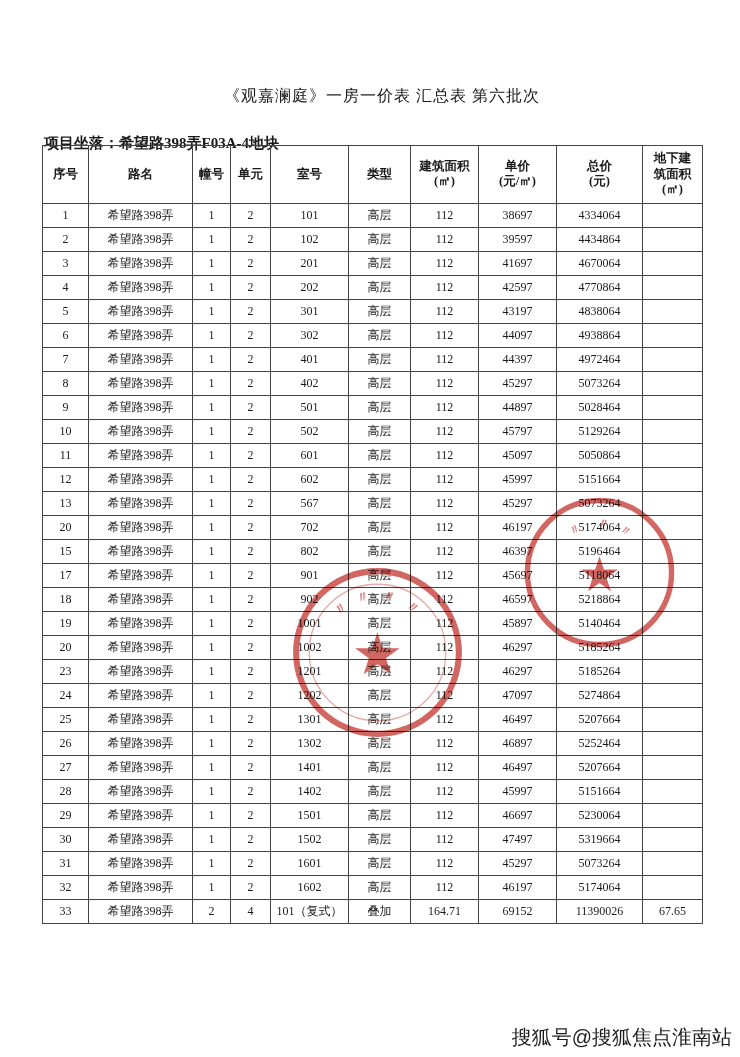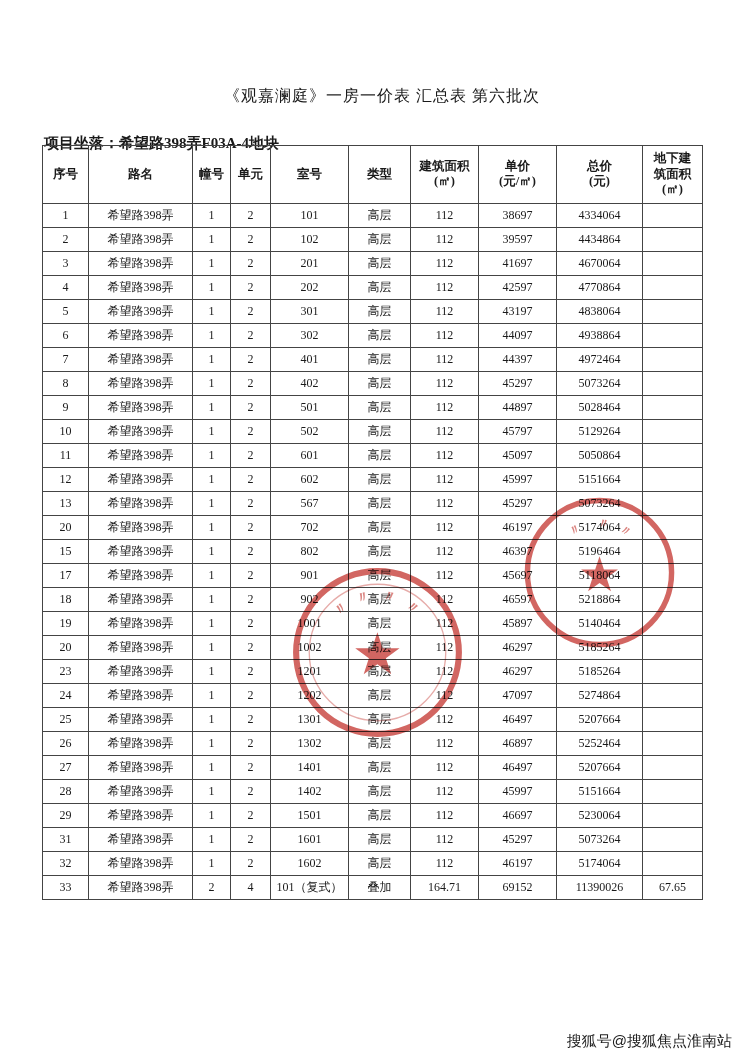--- a/index.html
+++ b/index.html
@@ -35,21 +35,21 @@
   .price-table th{
     font-weight:bold;font-size:12.5px;
     padding:5px 1px;
   }
   .price-table td{height:17px;}
   
   .stamp{position:absolute;opacity:.78;mix-blend-mode:multiply;pointer-events:none;}
   .stamp svg{display:block;}
   .watermark{
     position:absolute;bottom:6px;right:8px;
-    font-size:15px;color:#1d1d1d;
+    font-size:20px;color:#1d1d1d;
     font-family:"Liberation Sans","DejaVu Sans",sans-serif;
   }
 </style>
 </head>
 <body>
 
 <div class="page">
 
   <div class="doc-title">《观嘉澜庭》一房一价表 汇总表   第六批次</div>
   <div class="doc-subtitle">项目坐落：希望路398弄F03A-4地块</div>
@@ -393,20 +393,32 @@
           <td>1</td>
           <td>2</td>
           <td>1501</td>
           <td>高层</td>
           <td>112</td>
           <td>46697</td>
           <td>5230064</td>
           <td></td>
         </tr>
         <tr>
+          <td>30</td>
+          <td>希望路398弄</td>
+          <td>1</td>
+          <td>2</td>
+          <td>1502</td>
+          <td>高层</td>
+          <td>112</td>
+          <td>47497</td>
+          <td>5319664</td>
+          <td></td>
+        </tr>
+        <tr>
           <td>31</td>
           <td>希望路398弄</td>
           <td>1</td>
           <td>2</td>
           <td>1601</td>
           <td>高层</td>
           <td>112</td>
           <td>45297</td>
           <td>5073264</td>
           <td></td>

